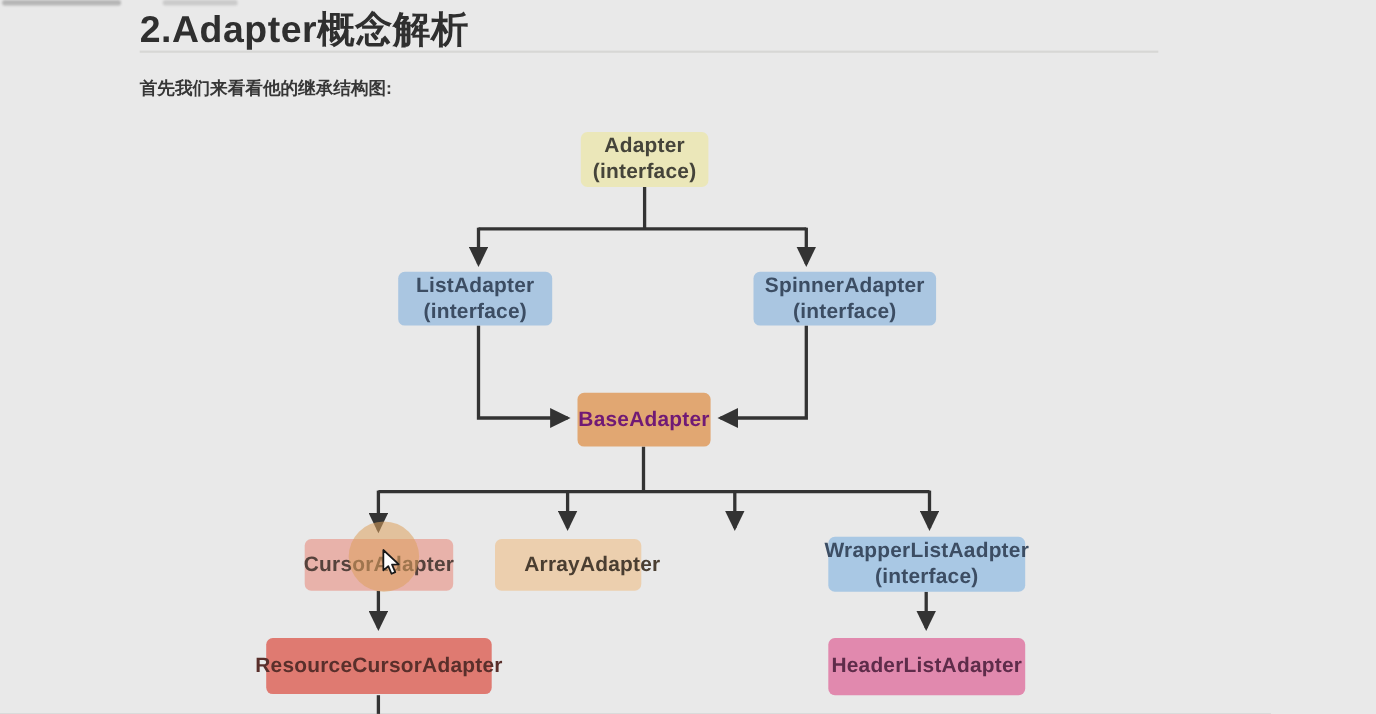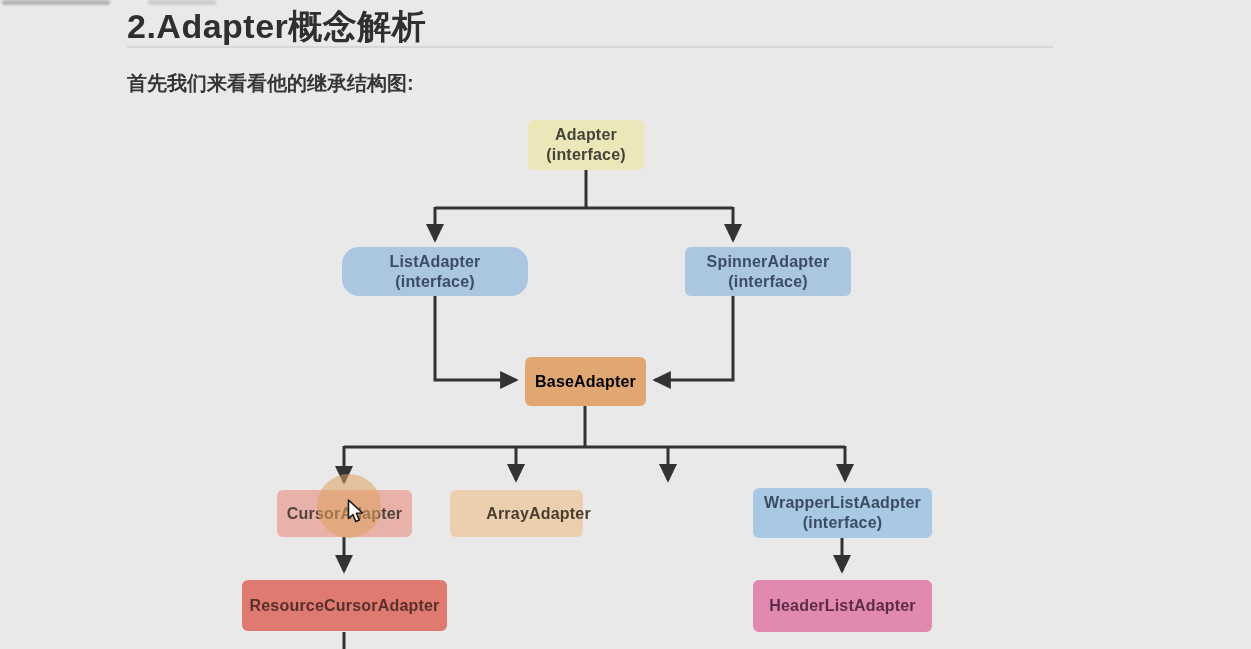--- a/index.html
+++ b/index.html
@@ -40,41 +40,41 @@
     left: 127px;
     top: 46px;
     width: 926px;
     height: 2px;
     background: #d7d7d5;
   }
   .doc-subtitle {
     position: absolute;
     left: 127px;
     top: 70px;
-    font-size: 20px;
+    font-size: 16px;
     font-weight: bold;
     color: #363636;
   }
 
   
   .node {
     position: absolute;
     border-radius: 6px;
     display: flex;
     flex-direction: column;
     align-items: center;
     justify-content: center;
     text-align: center;
     font-weight: bold;
-    font-size: 16px;
+    font-size: 19px;
     line-height: 1.25;
     letter-spacing: 0.2px;
   }
   #n-adapter  { left: 528px; top: 120px; width: 116px; height: 50px; }
-  #n-list     { left: 342px; top: 247px; width: 186px; height: 49px; border-radius: 17px; }
+  #n-list     { left: 362px; top: 247px; width: 140px; height: 49px; }
   #n-spinner  { left: 650px; top: 247px; width: 166px; height: 49px; }
   #n-base     { left: 525px; top: 357px; width: 121px; height: 49px; }
   #n-cursor   { left: 277px; top: 490px; width: 135px; height: 47px; }
   #n-array    { left: 450px; top: 490px; width: 133px; height: 47px; padding-left: 44px; }
   #n-simple   { left: 600px; top: 488px; width: 137px; height: 49px; }
   #n-wrapper  { left: 753px; top: 488px; width: 179px; height: 50px; }
   #n-resource { left: 242px; top: 580px; width: 205px; height: 51px; }
   #n-header   { left: 753px; top: 580px; width: 179px; height: 52px; }
 
   
@@ -154,21 +154,21 @@
   <div class="node" id="n-list" style="background-color: rgb(170, 198, 225); color: rgb(60, 77, 99);">
     <div>ListAdapter</div>
     <div>(interface)</div>
   </div>
 
   <div class="node" id="n-spinner" style="background-color: rgb(170, 198, 225); color: rgb(60, 77, 99); margin-left: 35px;">
     <div>SpinnerAdapter</div>
     <div>(interface)</div>
   </div>
 
-  <div class="node" id="n-base" style="background-color: rgb(225, 167, 114); color: #000000;">
+  <div class="node" id="n-base" style="background-color: rgb(225, 167, 114); color: #701a75;">
     <div>BaseAdapter</div>
   </div>
 
   <div class="node" id="n-cursor" style="background-color: rgb(232, 178, 170); color: rgb(85, 66, 60);">
     <div>CursorAdapter</div>
   </div>
 
   <div class="node" id="n-array" style="background-color: rgb(236, 207, 174); color: rgb(74, 62, 49);">
     <div>ArrayAdapter</div>
   </div>

